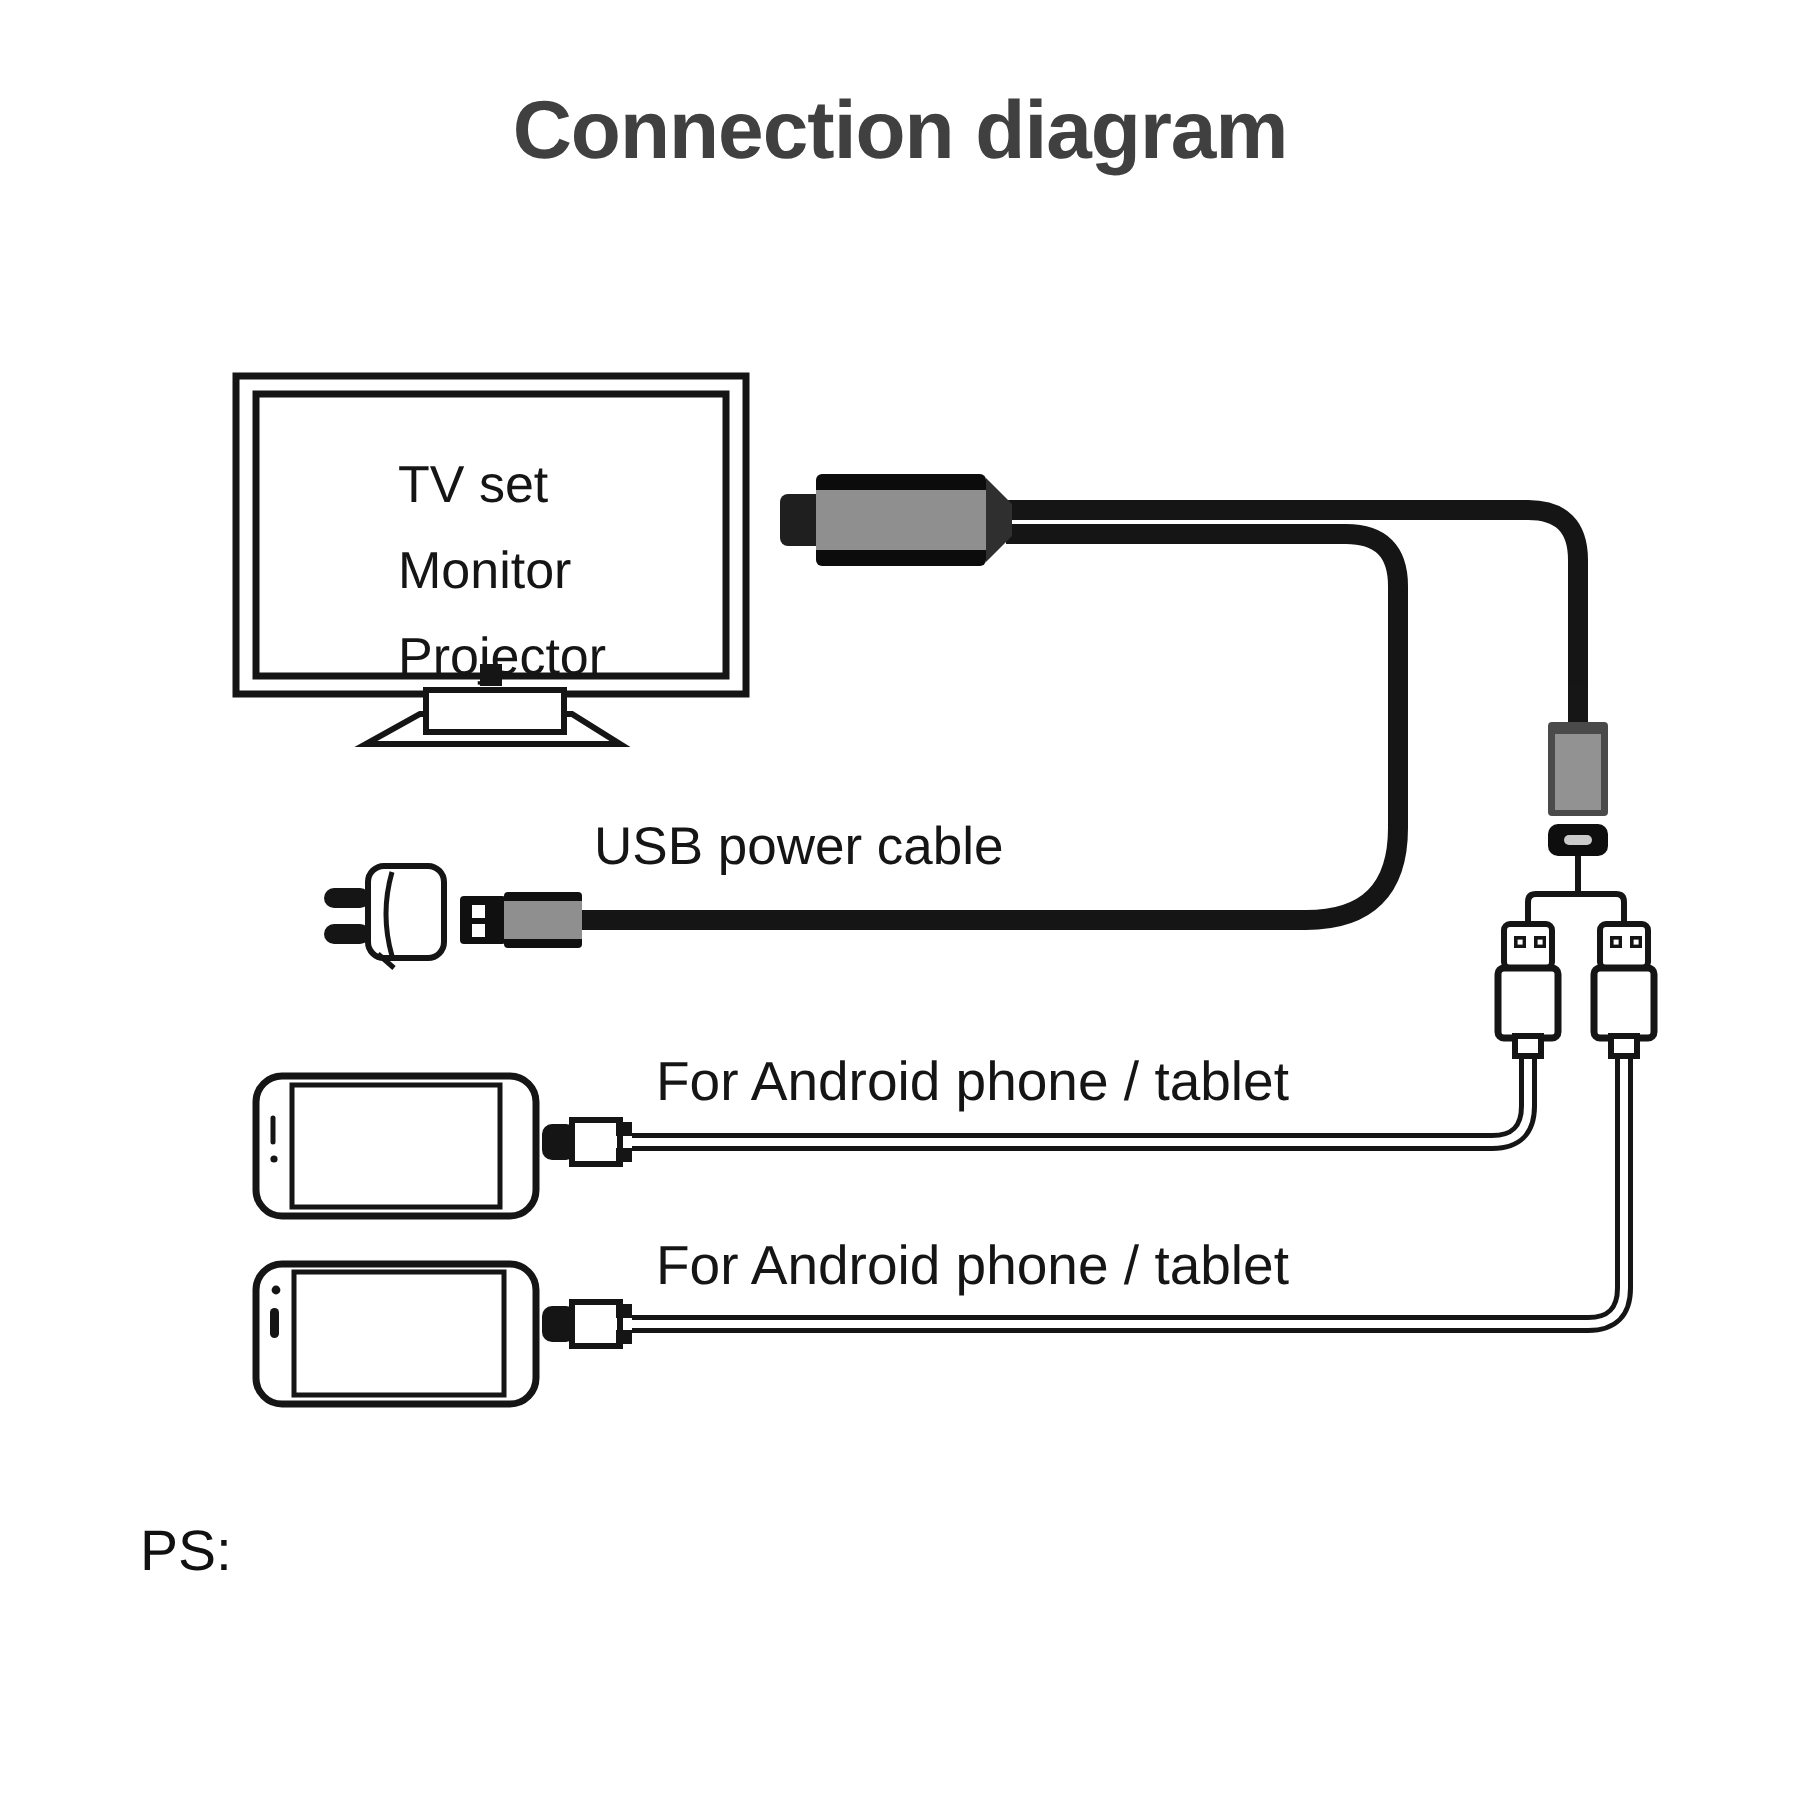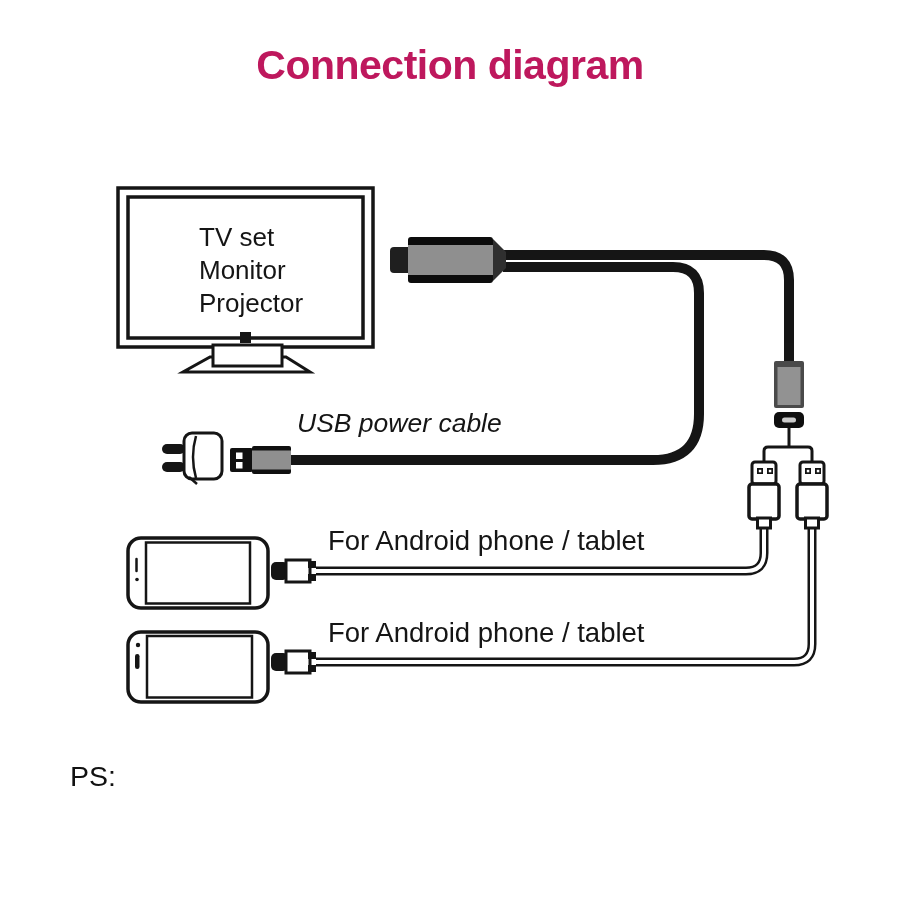--- a/index.html
+++ b/index.html
@@ -4,24 +4,24 @@
 <style>
   html,body{margin:0;padding:0;background:#ffffff;}
   .canvas{
     position:relative;width:900px;height:900px;background:#ffffff;overflow:hidden;
     font-family:"Liberation Sans",sans-serif;color:#151515;
   }
   .layer{position:absolute;left:0;top:0;width:900px;height:900px;}
   .txt{position:absolute;white-space:pre-line;}
   .title{
     top:42px;left:0;width:900px;text-align:center;
-    font-size:41px;font-weight:bold;letter-spacing:-0.5px;color:#be185d;
+    font-size:41px;font-weight:bold;letter-spacing:-0.5px;color:#404040;
   }
-  .tv-label{left:199px;top:221px;font-size:26px;line-height:33px;}
-  .usb-power-label{left:297px;top:408px;font-size:26.5px;font-style:italic;}
+  .tv-label{left:199px;top:221px;font-size:26px;line-height:43px;}
+  .usb-power-label{left:297px;top:408px;font-size:26.5px;}
   .android-label-1{left:328px;top:525px;font-size:27.5px;}
   .android-label-2{left:328px;top:617px;font-size:27.5px;}
   .ps-note{
     position:absolute;left:70px;top:759px;display:flex;gap:22px;
     font-size:28.5px;line-height:35px;color:#111;
   }
   svg{display:block;}
 </style>
 </head>
 <body>

